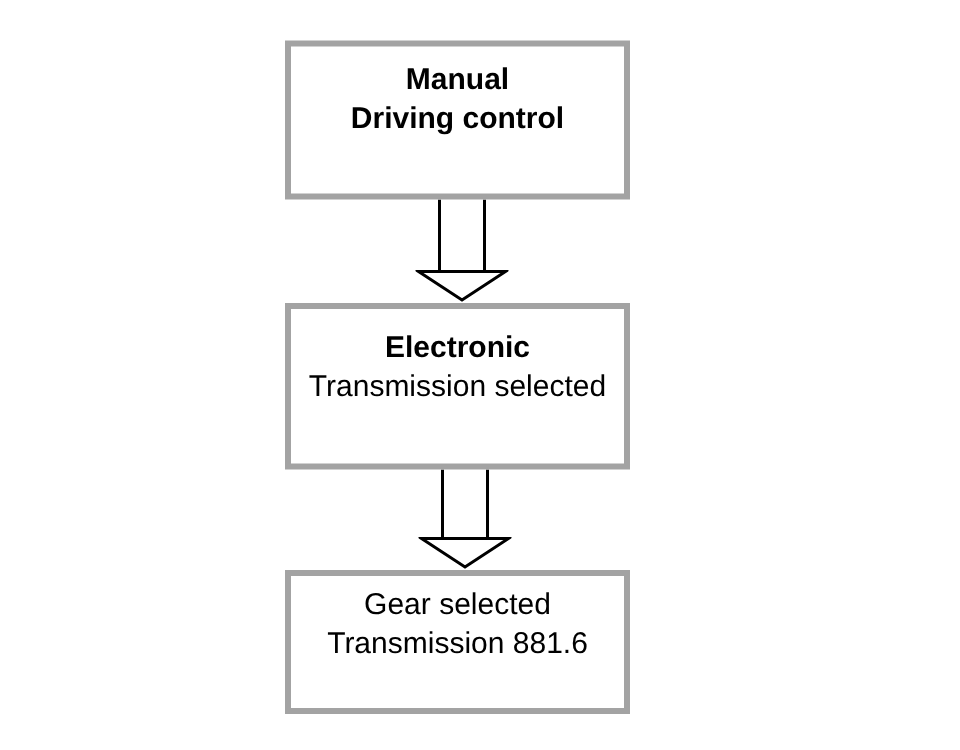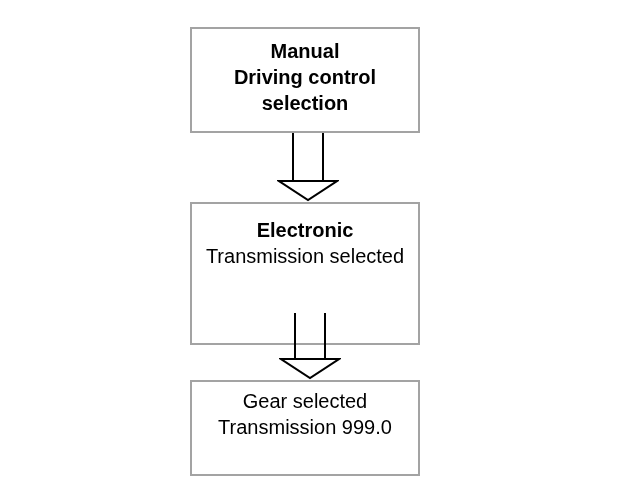--- a/index.html
+++ b/index.html
@@ -14,35 +14,35 @@
     background: #ffffff;
     font-family: "Liberation Sans", sans-serif;
     color: #000000;
     overflow: hidden;
   }
   .node {
     position: absolute;
     left: 190px;
     width: 230px;
     box-sizing: border-box;
-    border: 2px solid #a3a3a3;
+    border: 4px solid #a3a3a3;
     background: #ffffff;
     text-align: center;
     font-size: 20px;
     line-height: 26px;
   }
   .node-1 {
     top: 27px;
     height: 106px;
     padding-top: 9px;
     font-weight: 700;
   }
   .node-2 {
     top: 202px;
-    height: 143px;
+    height: 111px;
     padding-top: 13px;
     font-weight: 400;
   }
   .node-2 .line-0 {
     font-weight: 700;
   }
   .node-3 {
     top: 380px;
     height: 96px;
     padding-top: 6px;
@@ -62,21 +62,20 @@
   }
 </style>
 </head>
 <body>
 
 <div class="canvas">
 
   <div class="node node-1">
     <div class="line line-0">Manual</div>
     <div class="line line-1">Driving control</div>
-    <div class="line line-2">selection</div>
   </div>
 
   <svg class="arrow arrow-1" width="62" height="69" viewBox="0 0 62 69" aria-hidden="true">
     <line x1="16" y1="0" x2="16" y2="47" stroke="#000000" stroke-width="2"></line>
     <line x1="46" y1="0" x2="46" y2="47" stroke="#000000" stroke-width="2"></line>
     <polygon points="2,48 60,48 31,67" fill="#ffffff" stroke="#000000" stroke-width="2"></polygon>
   </svg>
 
   <div class="node node-2">
     <div class="line line-0">Electronic</div>
@@ -84,16 +83,16 @@
   </div>
 
   <svg class="arrow arrow-2" width="62" height="67" viewBox="0 0 62 67" aria-hidden="true">
     <line x1="16" y1="0" x2="16" y2="45" stroke="#000000" stroke-width="2"></line>
     <line x1="46" y1="0" x2="46" y2="45" stroke="#000000" stroke-width="2"></line>
     <polygon points="2,46 60,46 31,65" fill="#ffffff" stroke="#000000" stroke-width="2"></polygon>
   </svg>
 
   <div class="node node-3">
     <div class="line line-0">Gear selected</div>
-    <div class="line line-1">Transmission 999.0</div>
+    <div class="line line-1">Transmission 881.6</div>
   </div>
 
 </div>
 
 </body></html>

